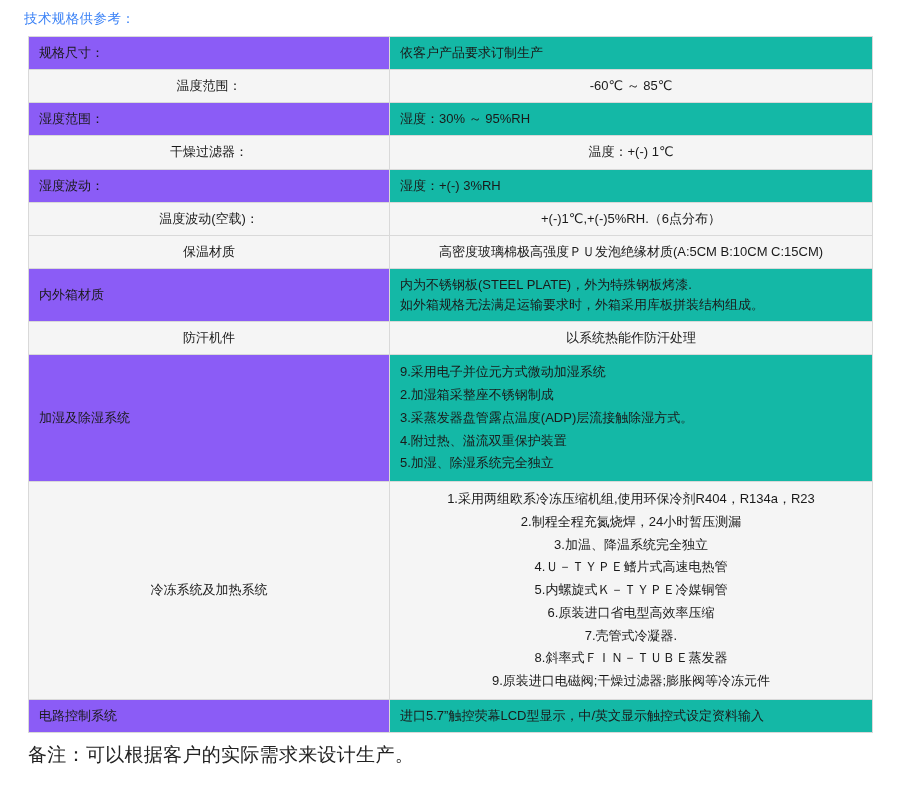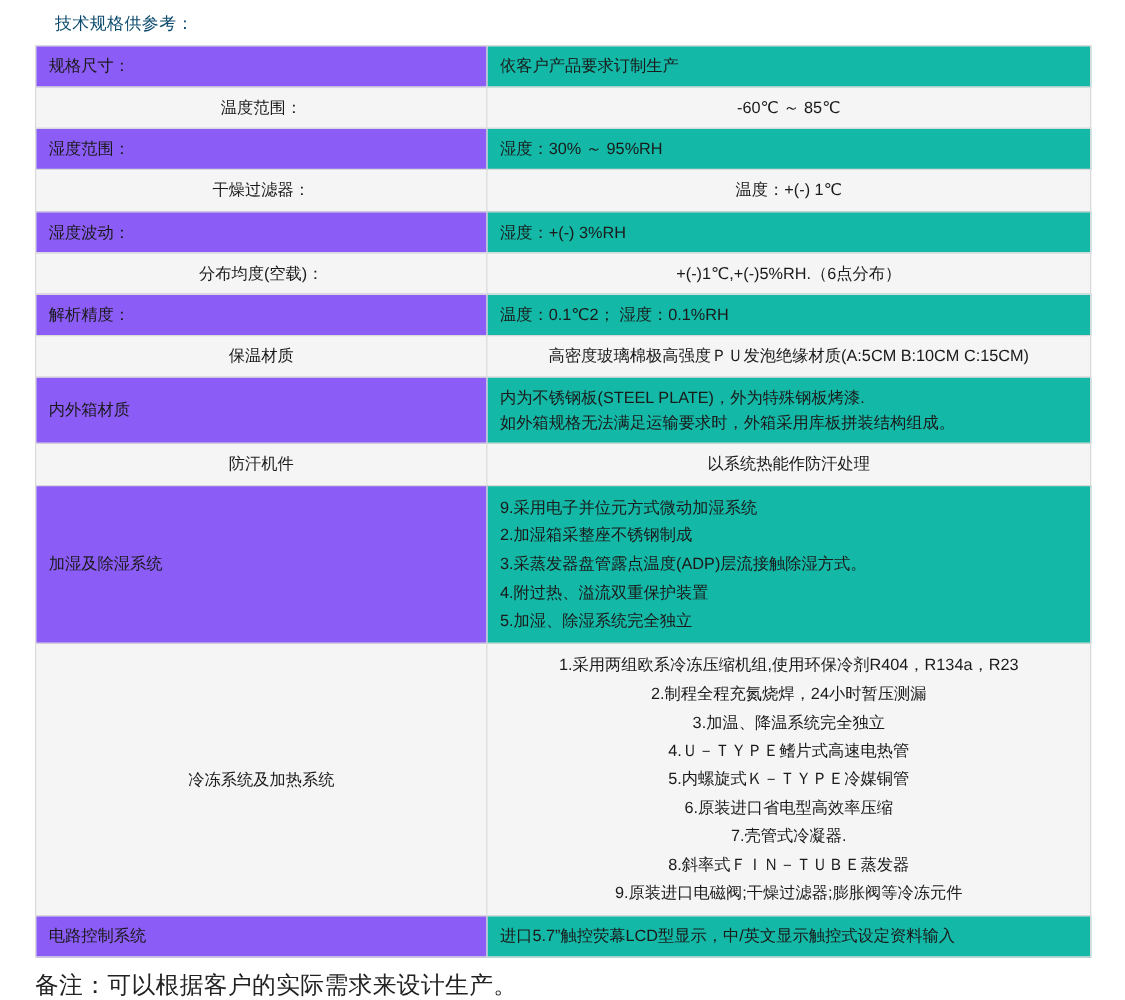--- a/index.html
+++ b/index.html
@@ -16,22 +16,22 @@
   }
   .page {
     width: 900px;
     height: 800px;
     box-sizing: border-box;
     padding: 0;
     position: relative;
   }
   .intro {
     font-size: 13.5px;
-    color: #0c4a6e;
-    padding: 10px 0 8px 44px;
+    color: #3b82f6;
+    padding: 10px 0 8px 24px;
     letter-spacing: 0.4px;
   }
   table.spec {
     border-collapse: collapse;
     margin-left: 28px;
     width: 845px;
     table-layout: fixed;
   }
   table.spec td {
     border: 1px solid #d9d9d9;
@@ -106,28 +106,24 @@
         <td class="label">干燥过滤器：</td>
         <td class="value">温度：+(-) 1℃</td>
       </tr>
 
       <tr>
         <td class="label">湿度波动：</td>
         <td class="value">湿度：+(-) 3%RH</td>
       </tr>
 
       <tr class="alt">
-        <td class="label">分布均度(空载)：</td>
+        <td class="label">温度波动(空载)：</td>
         <td class="value val-center">+(-)1℃,+(-)5%RH.（6点分布）</td>
       </tr>
 
-      <tr>
-        <td class="label">解析精度：</td>
-        <td class="value">温度：0.1℃2；  湿度：0.1%RH</td>
-      </tr>
 
       <tr class="alt">
         <td class="label">保温材质</td>
         <td class="value">高密度玻璃棉极高强度ＰＵ发泡绝缘材质(A:5CM B:10CM C:15CM)</td>
       </tr>
 
       <tr>
         <td class="label">内外箱材质</td>
         <td class="value lines">内为不锈钢板(STEEL PLATE)，外为特殊钢板烤漆.
 如外箱规格无法满足运输要求时，外箱采用库板拼装结构组成。</td>

